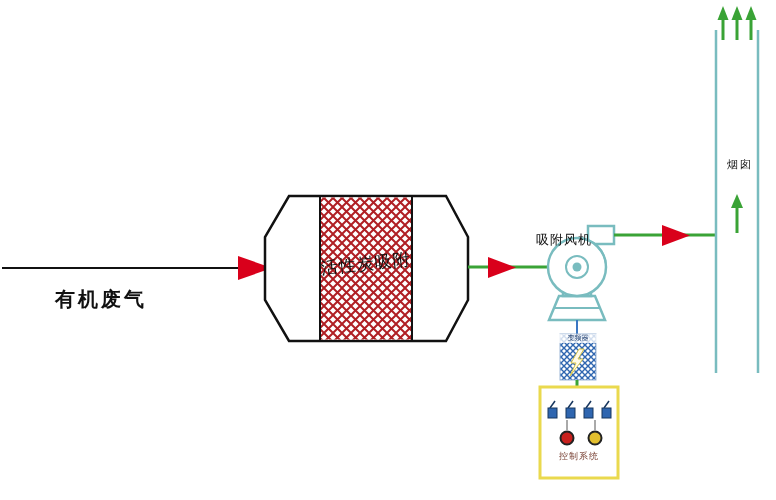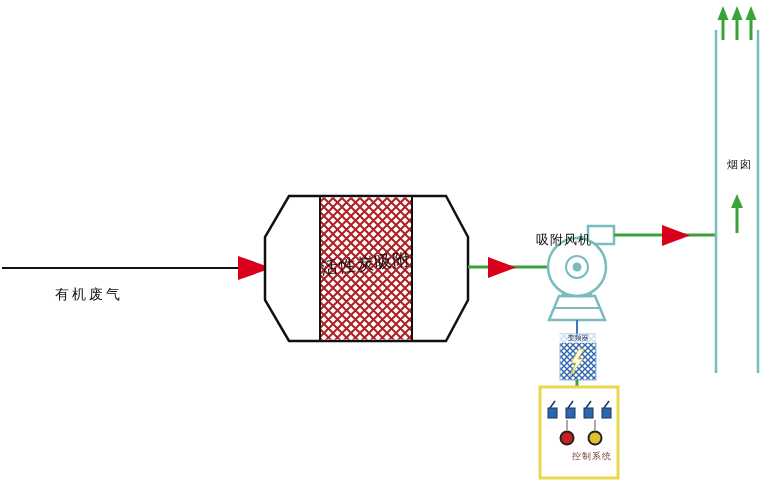--- a/index.html
+++ b/index.html
@@ -12,25 +12,25 @@
     --control_text:#7b4437;
     --line_black:#111111;
   }
   html,body{margin:0;padding:0;background:#fff;}
   .canvas{
     position:relative;width:776px;height:500px;background:#fff;overflow:hidden;
     font-family:"DejaVu Sans",sans-serif;
   }
   .layer{position:absolute;left:0;top:0;}
   .label{position:absolute;color:#111;white-space:nowrap;}
-  .label-inlet{left:55px;top:286px;font-size:14px;letter-spacing:3px;}
+  .label-inlet{left:55px;top:286px;font-size:20px;letter-spacing:3px;font-weight:bold;}
   .label-adsorber{left:321px;top:257px;font-size:17px;letter-spacing:1px;transform:rotate(-6deg);transform-origin:left center;}
   .label-fan{left:536px;top:199px;font-size:13px;letter-spacing:1px;margin-top:32px;}
   .label-inverter{left:559px;top:334px;width:38px;font-size:7px;text-align:center;color:#1b3a6b;background:rgba(255,255,255,.78);line-height:9px;font-family:Liberation Serif, serif;}
-  .label-control{left:540px;top:450px;width:78px;text-align:center;font-size:9px;letter-spacing:1px;color:var(--control_text);padding-left:13px;}
+  .label-control{left:540px;top:450px;width:78px;text-align:center;font-size:9px;letter-spacing:1px;color:var(--control_text);}
   .label-chimney{left:727px;top:157px;font-size:11px;letter-spacing:2px;}
 
   .stroke-black{stroke:var(--line_black);stroke-width:2px;fill:none;}
   .vessel-outline{stroke:var(--line_black);stroke-width:2.5px;fill:#fff;}
   .vessel-band-edge{stroke:var(--line_black);stroke-width:2px;}
   .fill-red{fill:var(--arrow_red);stroke:none;}
   .stroke-green{stroke:var(--pipe_green);stroke-width:3px;fill:none;}
   .fill-green{fill:var(--pipe_green);stroke:none;}
   .stroke-teal{stroke:var(--equipment_teal);stroke-width:2.5px;fill:none;}
   .stroke-teal-thin{stroke:var(--equipment_teal);stroke-width:2px;fill:none;}

